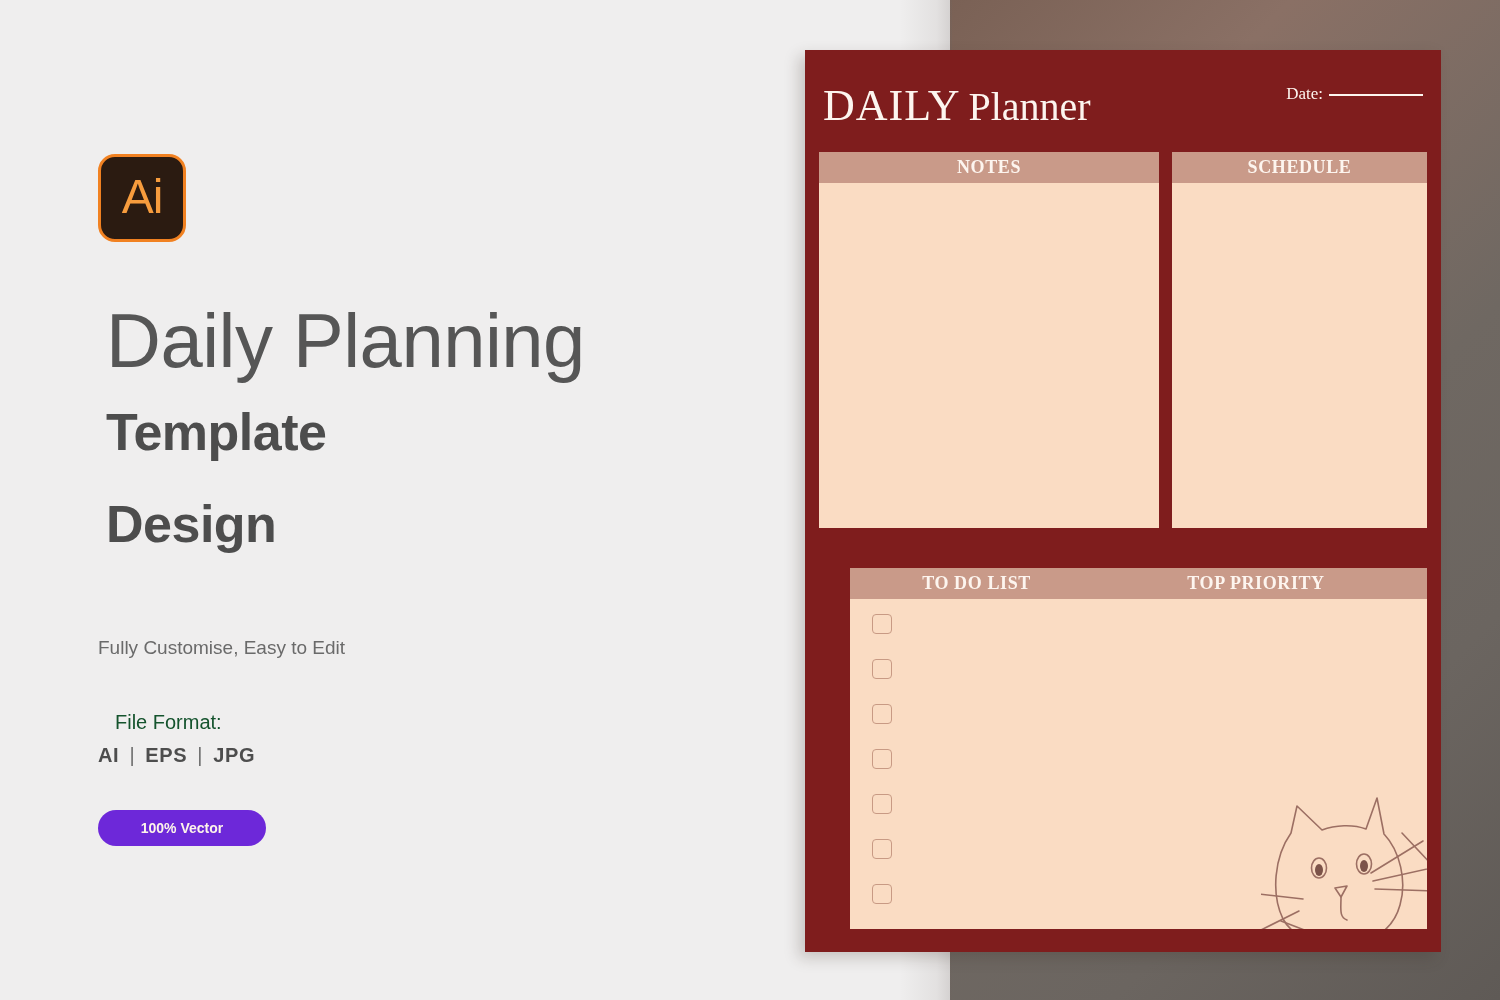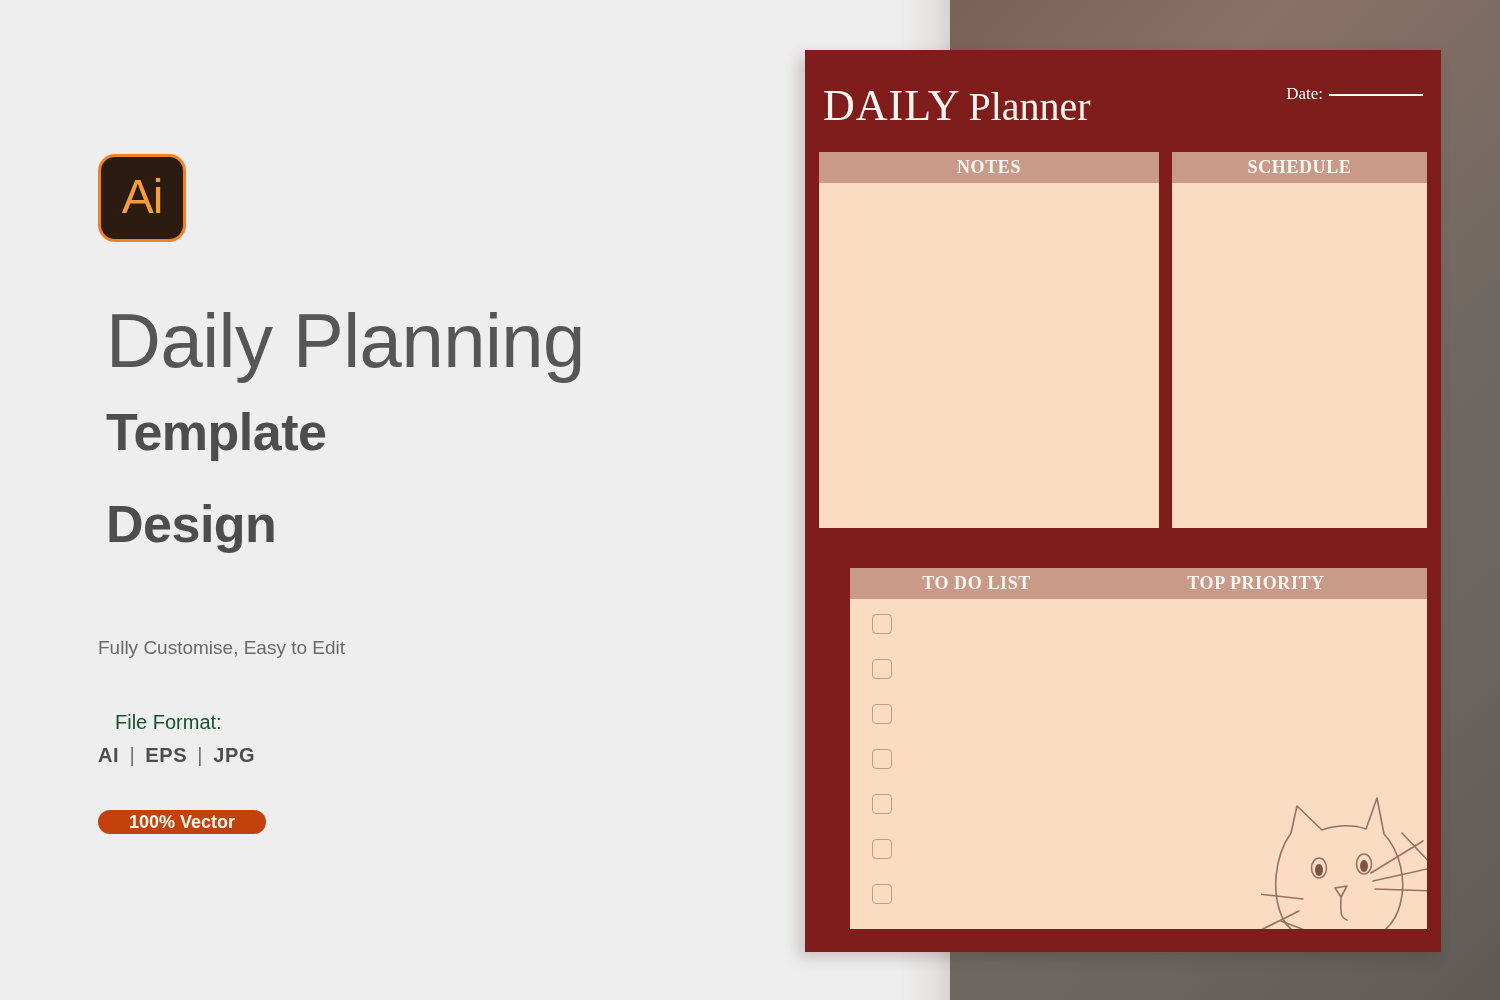--- a/index.html
+++ b/index.html
@@ -124,25 +124,25 @@
   }
   .fileformat-values .sep {
     font-weight: 400;
     color: #6f6f6f;
     padding: 0 4px;
   }
 
   .vector-badge {
     position: absolute;
     left: 0; top: 810px;
-    width: 168px; height: 24px;
+    width: 168px; height: 36px;
     border-radius: 18px;
-    background: #c2410c;
+    background: #6d28d9;
     color: #fdf4ea;
-    font-size: 18px;
+    font-size: 14px;
     font-weight: 700;
     display: flex;
     align-items: center;
     justify-content: center;
     box-sizing: border-box;
   }
 
   
   .planner-card {
     position: absolute;

